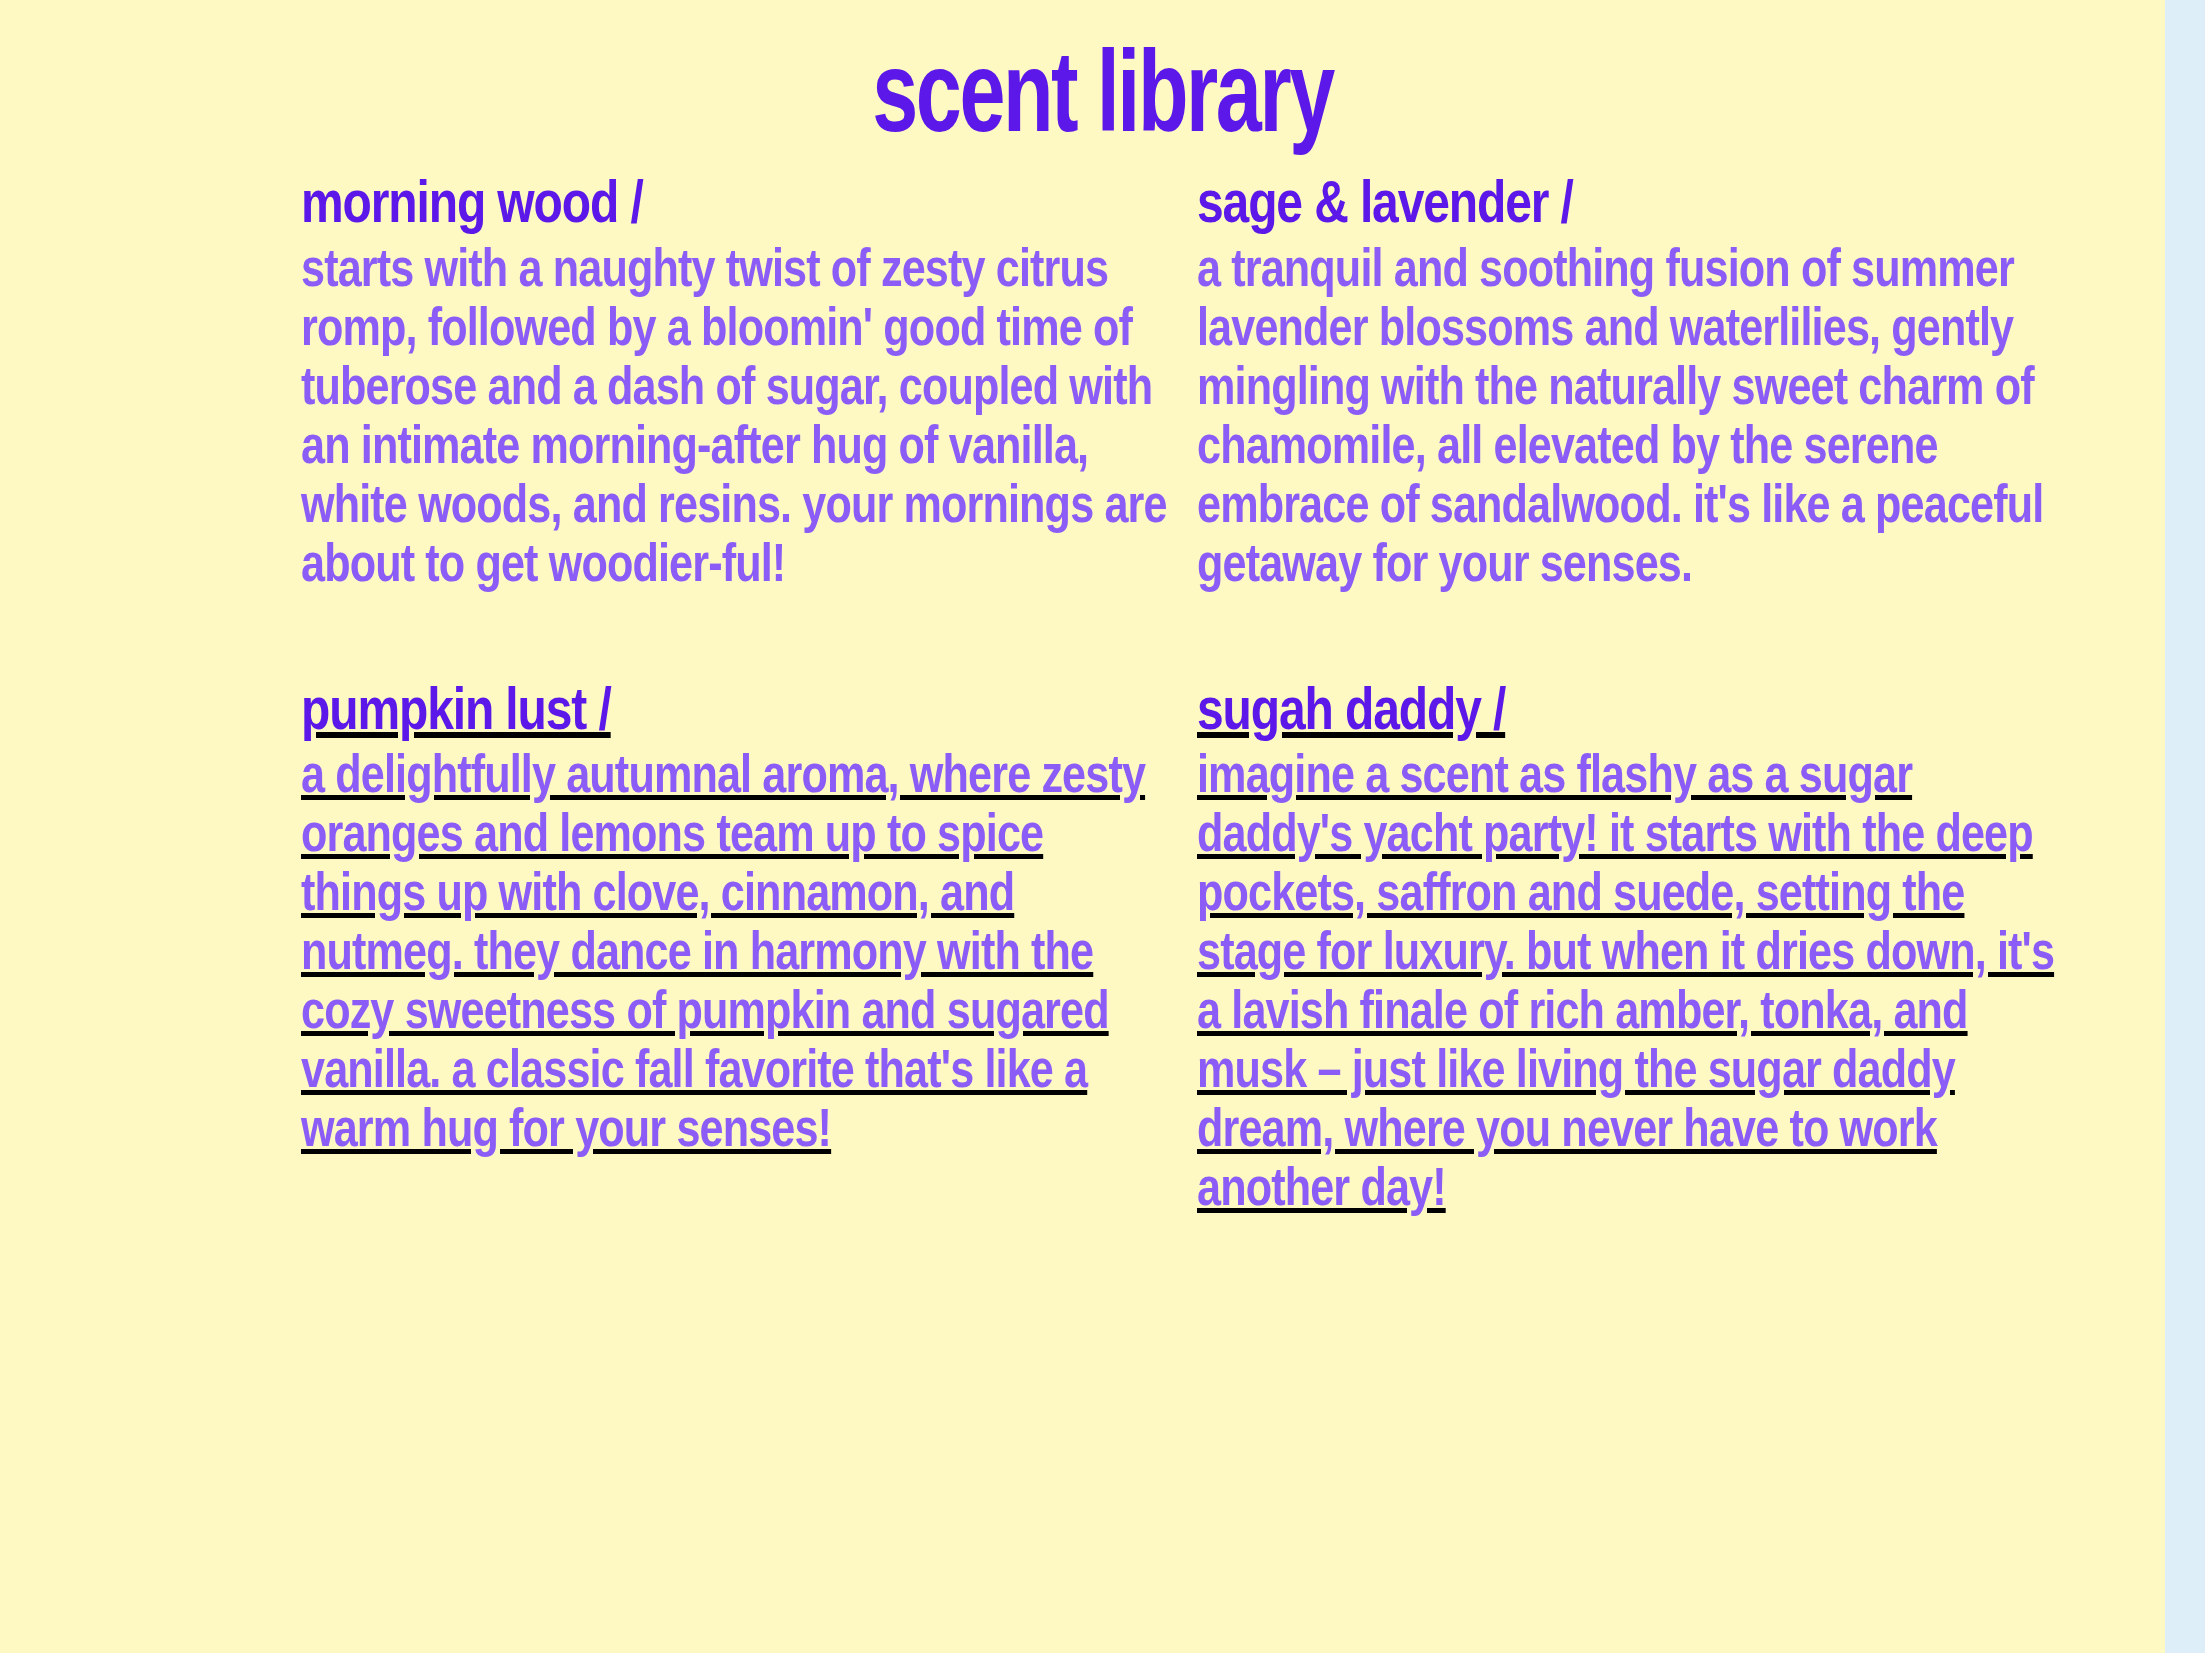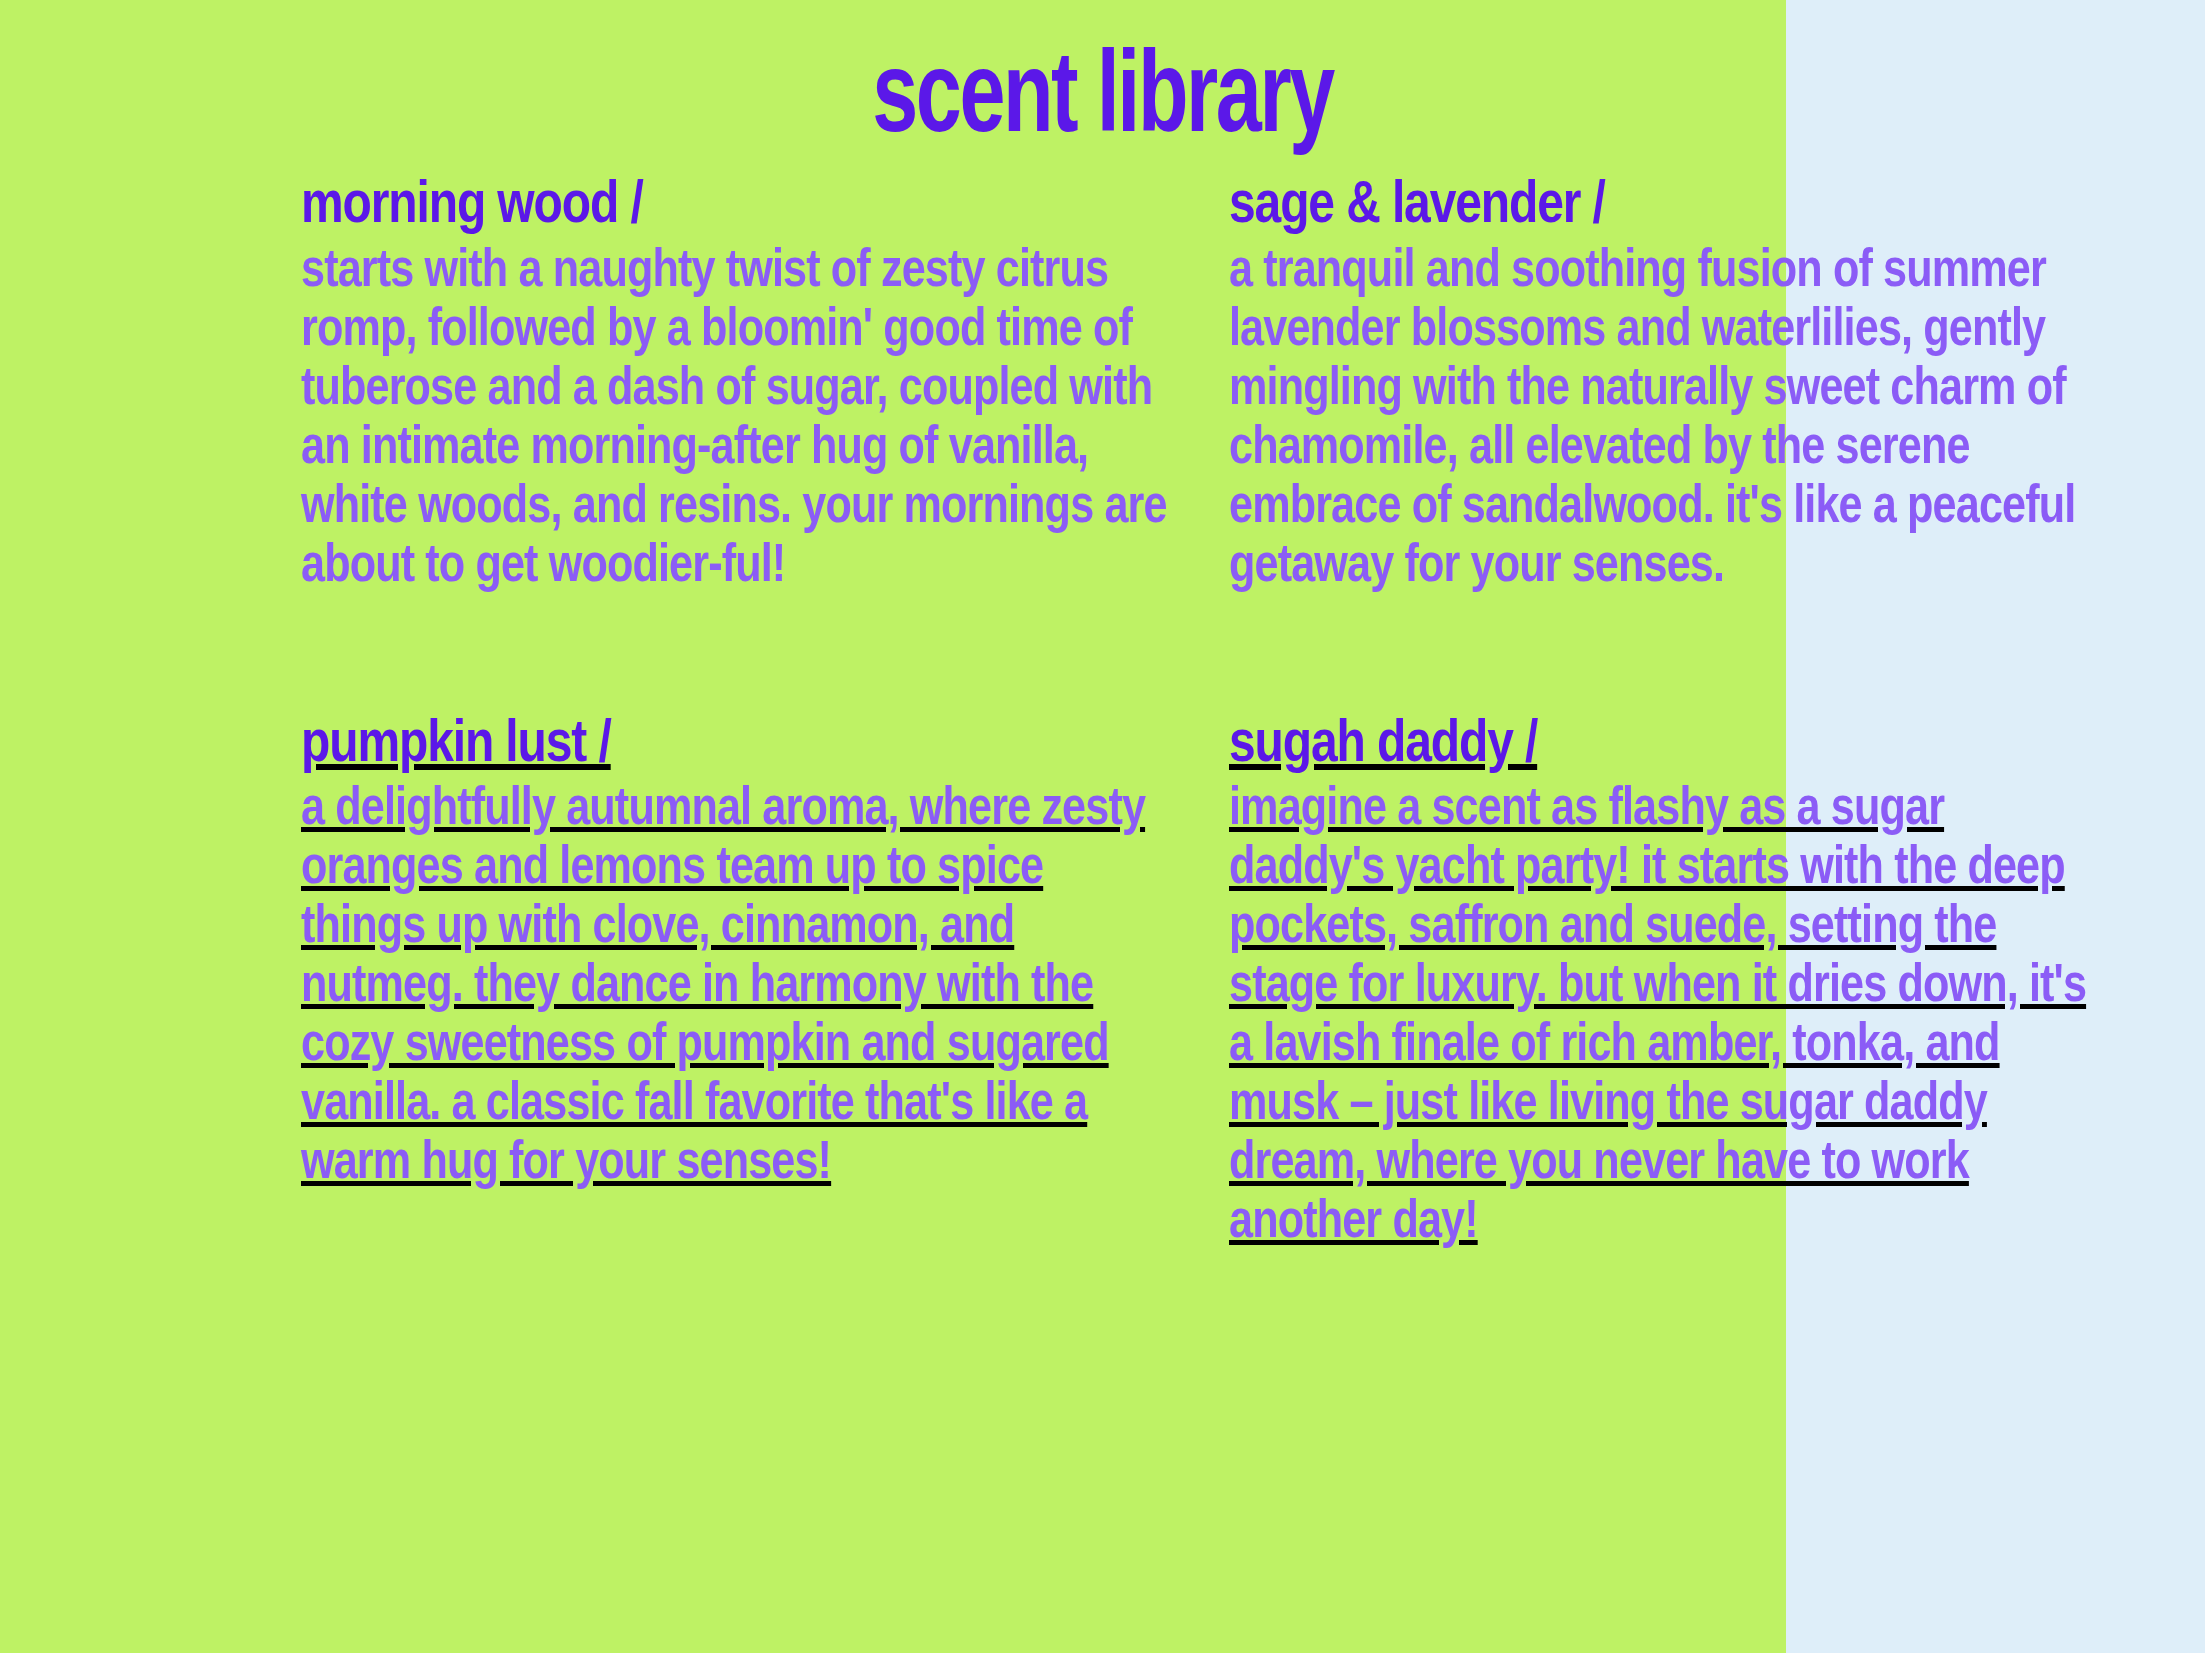--- a/index.html
+++ b/index.html
@@ -9,23 +9,23 @@
   body {
     width: 2205px;
     height: 1654px;
     background: #deeef9;
     font-family: "Liberation Sans", sans-serif;
     overflow: hidden;
   }
 
   #page {
     position: relative;
-    width: 1786px;
+    width: 2165px;
     height: 1654px;
-    background: #bef264;
+    background: #fef9c3;
   }
 
   
   .page-title {
     position: absolute;
     left: 0;
     top: 34px;
     width: 2205px;
     text-align: center;
     color: #5b18e8;
@@ -44,21 +44,20 @@
     left: 0;
     top: 172px;
     width: 2205px;
     display: grid;
     grid-template-columns: 896px 896px;
     grid-template-rows: auto auto;
     column-gap: 0px;
     row-gap: 0px;
     padding-left: 301px;
     box-sizing: border-box;
-    gap: 32px;
   }
 
   .scent-card {
     width: 867px;
     padding-bottom: 0;
   }
 
   .scent-card.row2 {
     padding-top: 87px;
     text-decoration: underline;

